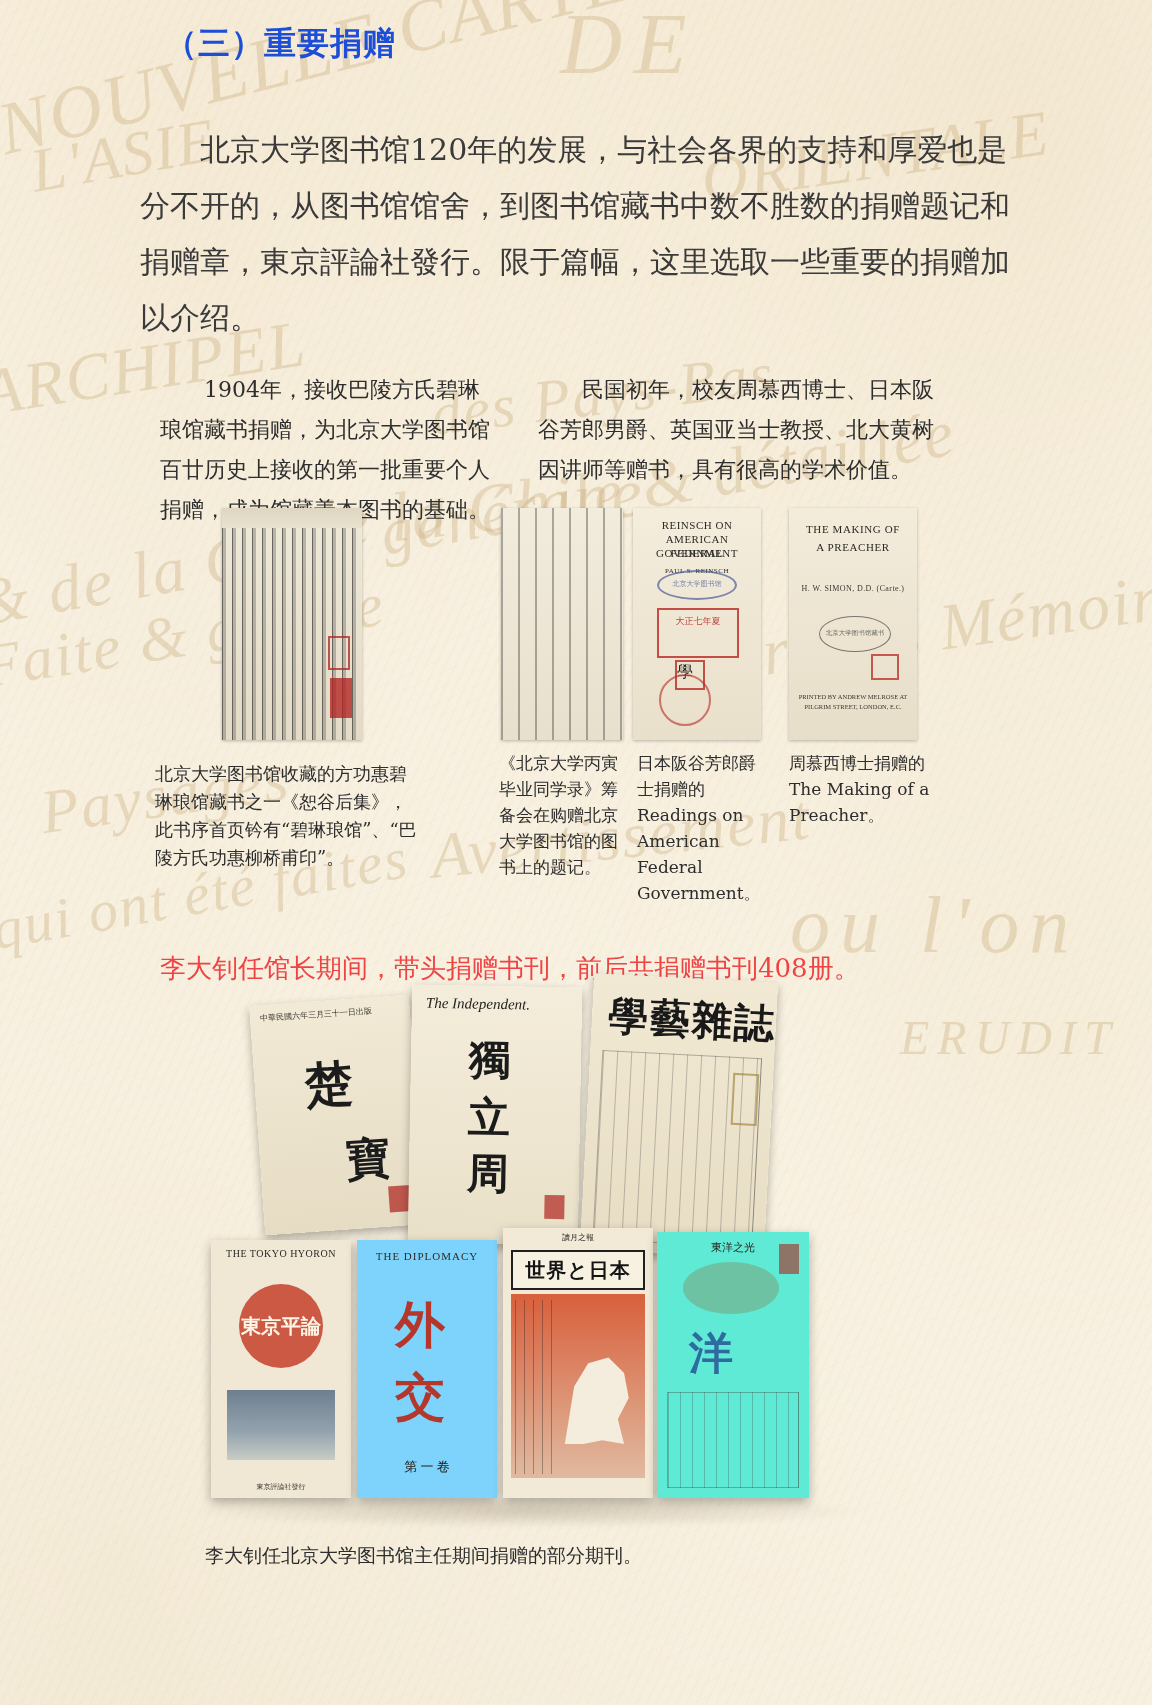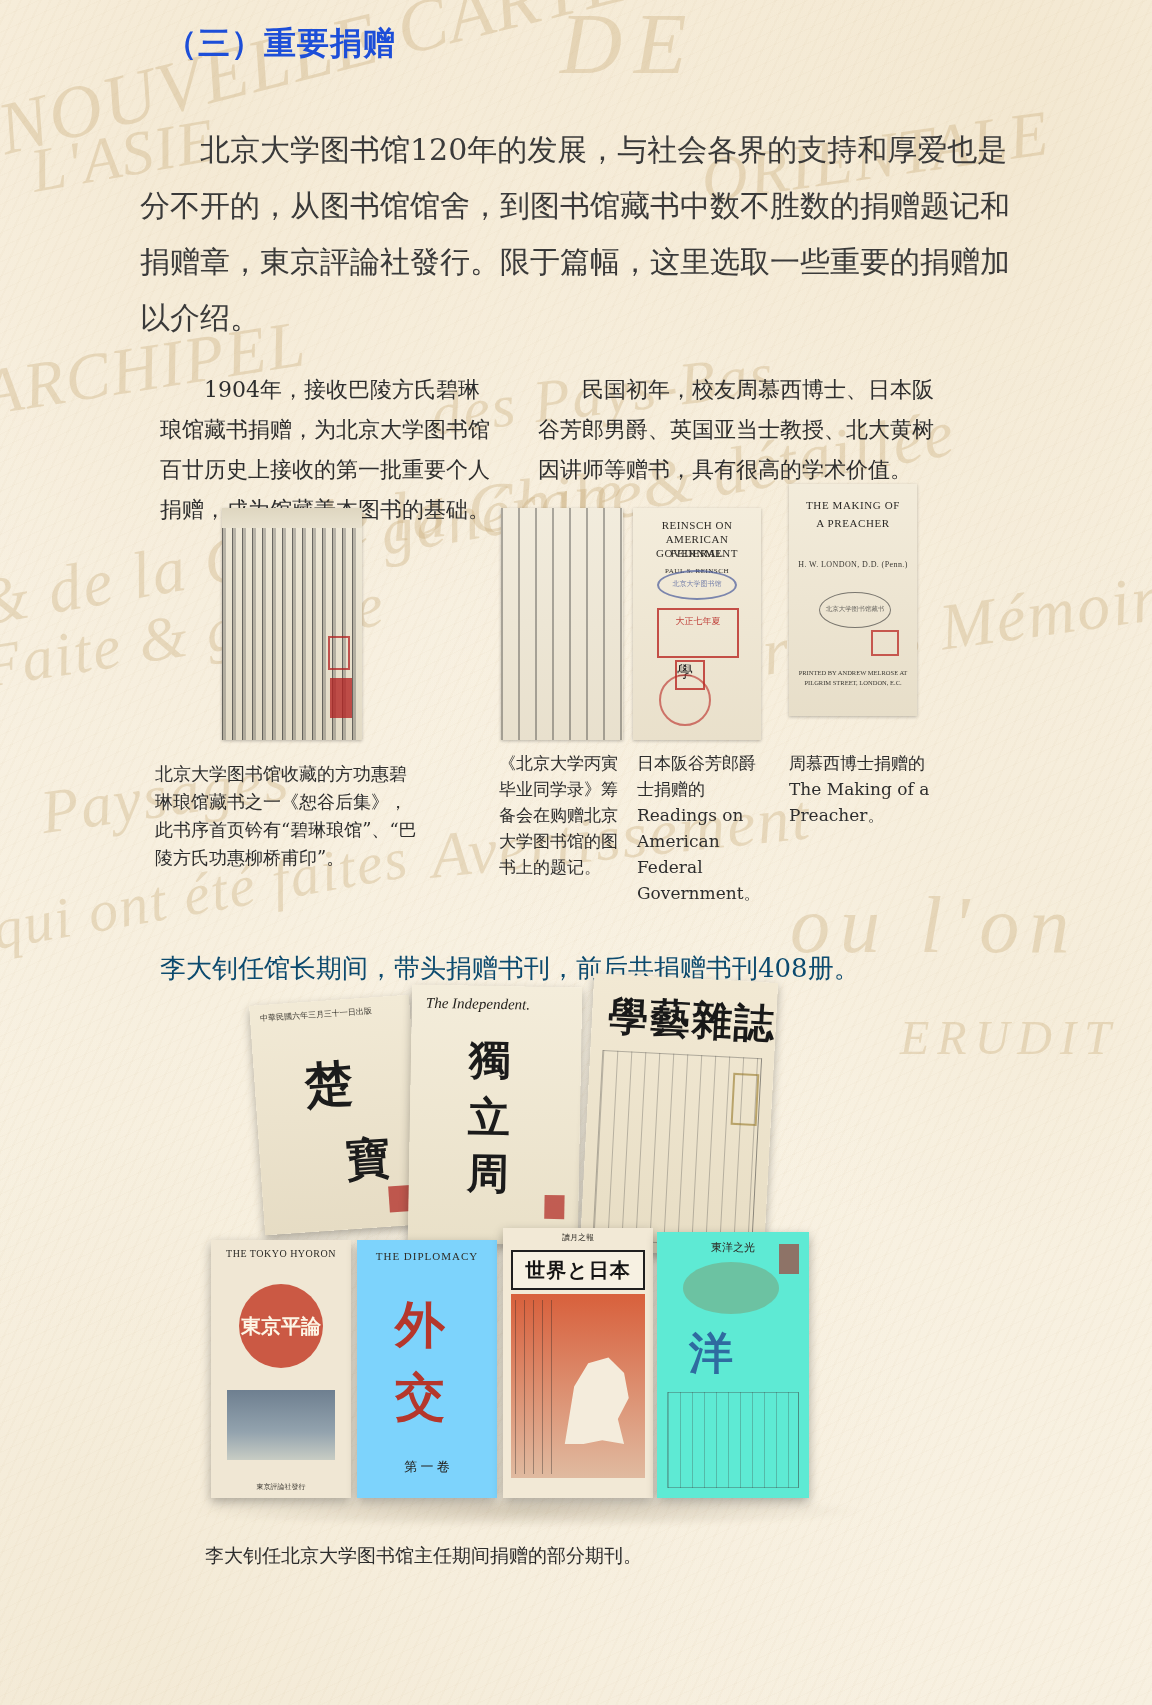--- a/index.html
+++ b/index.html
@@ -125,21 +125,21 @@
   #plate3 .redsq{
     position:absolute; left:42px; top:152px; width:26px; height:26px;
     border:2px solid rgba(185,40,35,.8);
   }
   #plate3 .redround{
     position:absolute; left:26px; bottom:14px; width:48px; height:48px;
     border:2px solid rgba(185,40,35,.6); border-radius:50%;
   }
 
   
-  #plate4 { left:789px; top:484px; width:128px; height:232px; background:#efe8d6; }
+  #plate4 { left:789px; top:508px; width:128px; height:232px; background:#efe8d6; }
   #plate4 .inner{ background:linear-gradient(180deg,#f3ecdb,#e7dec9); }
   #plate4 .ttl{
     position:absolute; left:8px; right:8px; top:14px; text-align:center;
     font-family:"Liberation Serif", serif; font-size:11px; line-height:15px;
     letter-spacing:.6px; color:#2b2926;
   }
   #plate4 .auth{
     position:absolute; left:8px; right:8px; top:76px; text-align:center;
     font-size:8px; color:#3a3833; letter-spacing:.4px;
   }
@@ -162,21 +162,21 @@
     font-family:"DejaVu Serif", serif;
   }
   #cap1 { left:155px; top:760px; width:262px; }
   #cap2 { left:499px; top:750px; width:120px; }
   #cap3 { left:637px; top:750px; width:128px; }
   #cap4 { left:789px; top:750px; width:142px; }
   #cap2, #cap3, #cap4 { font-size:17px; line-height:26px; }
 
   .lead {
     position:absolute; left:160px; top:920px; width:830px;
-    font-size:26px; line-height:44px; color:#0c4a6e;
+    font-size:26px; line-height:44px; color:#ef4444;
     font-family:"DejaVu Serif", serif;
   }
 
   
   .montage { position:absolute; left:205px; top:978px; width:640px; height:540px; }
   .jrn {
     position:absolute; background:#efe6d2;
     box-shadow:0 4px 10px rgba(0,0,0,.3);
     overflow:hidden;
   }
@@ -308,21 +308,21 @@
     <div class="redbox">大正七年夏</div>
     <div class="redsq">學</div>
     <div class="redround"></div>
   </div>
   <div class="cap" id="cap3">日本阪谷芳郎爵士捐赠的Readings on American Federal Government。</div>
 
   <div class="plate" id="plate4">
     <div class="inner"></div>
     <div class="ttl">THE MAKING OF</div>
     <div class="ttl" style="top:32px">A PREACHER</div>
-    <div class="auth">H. W. LONDON, D.D. (Penn.)</div>
+    <div class="auth">H. W. SIMON, D.D. (Carte.)</div>
     <div class="ellipse">北京大学图书馆藏书</div>
     <div class="redmark"></div>
     <div class="imp">PRINTED BY ANDREW MELROSE
 AT PILGRIM STREET, LONDON, E.C.</div>
   </div>
   <div class="cap" id="cap4">周慕西博士捐赠的 The Making of a Preacher。</div>
 
   <p class="lead">李大钊任馆长期间，带头捐赠书刊，前后共捐赠书刊408册。</p>
 
   <div class="shadowblob"></div>

